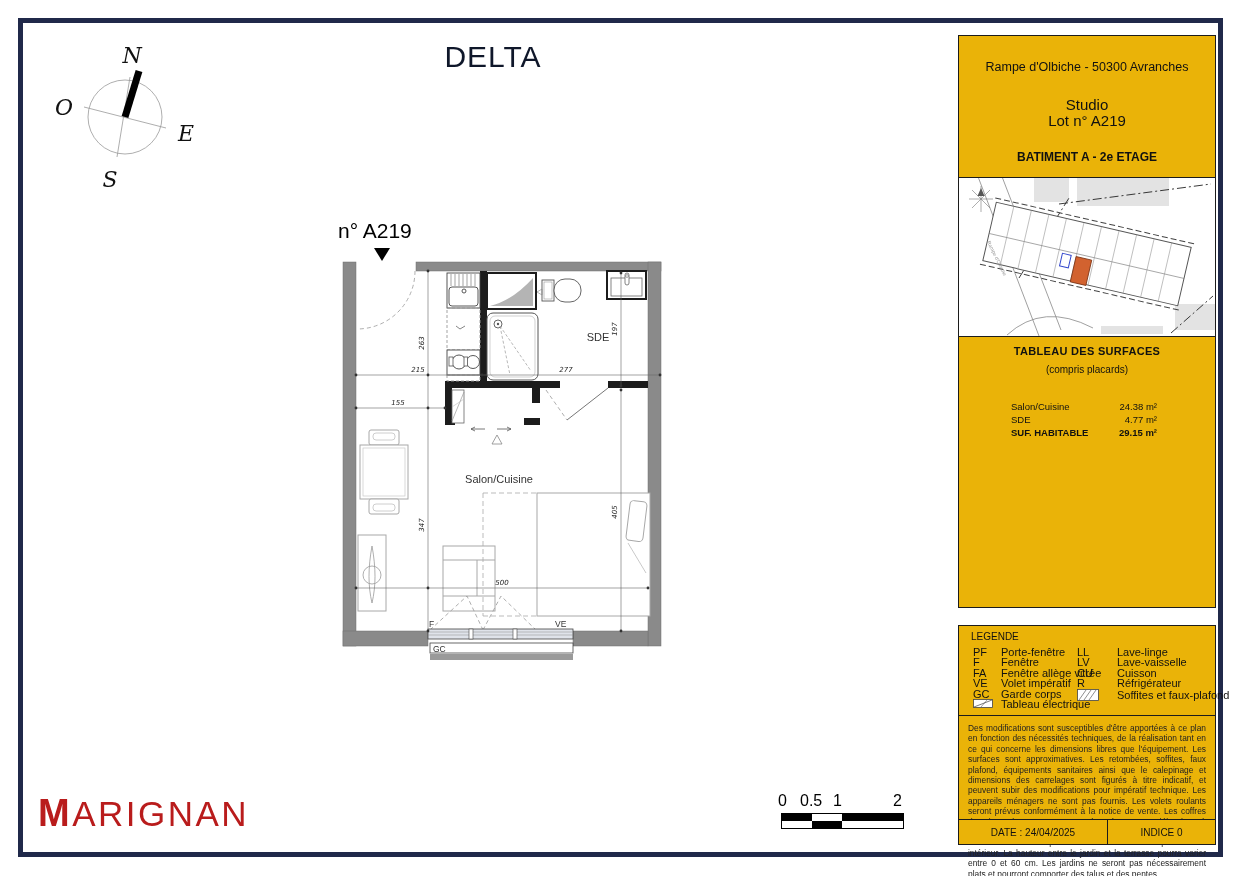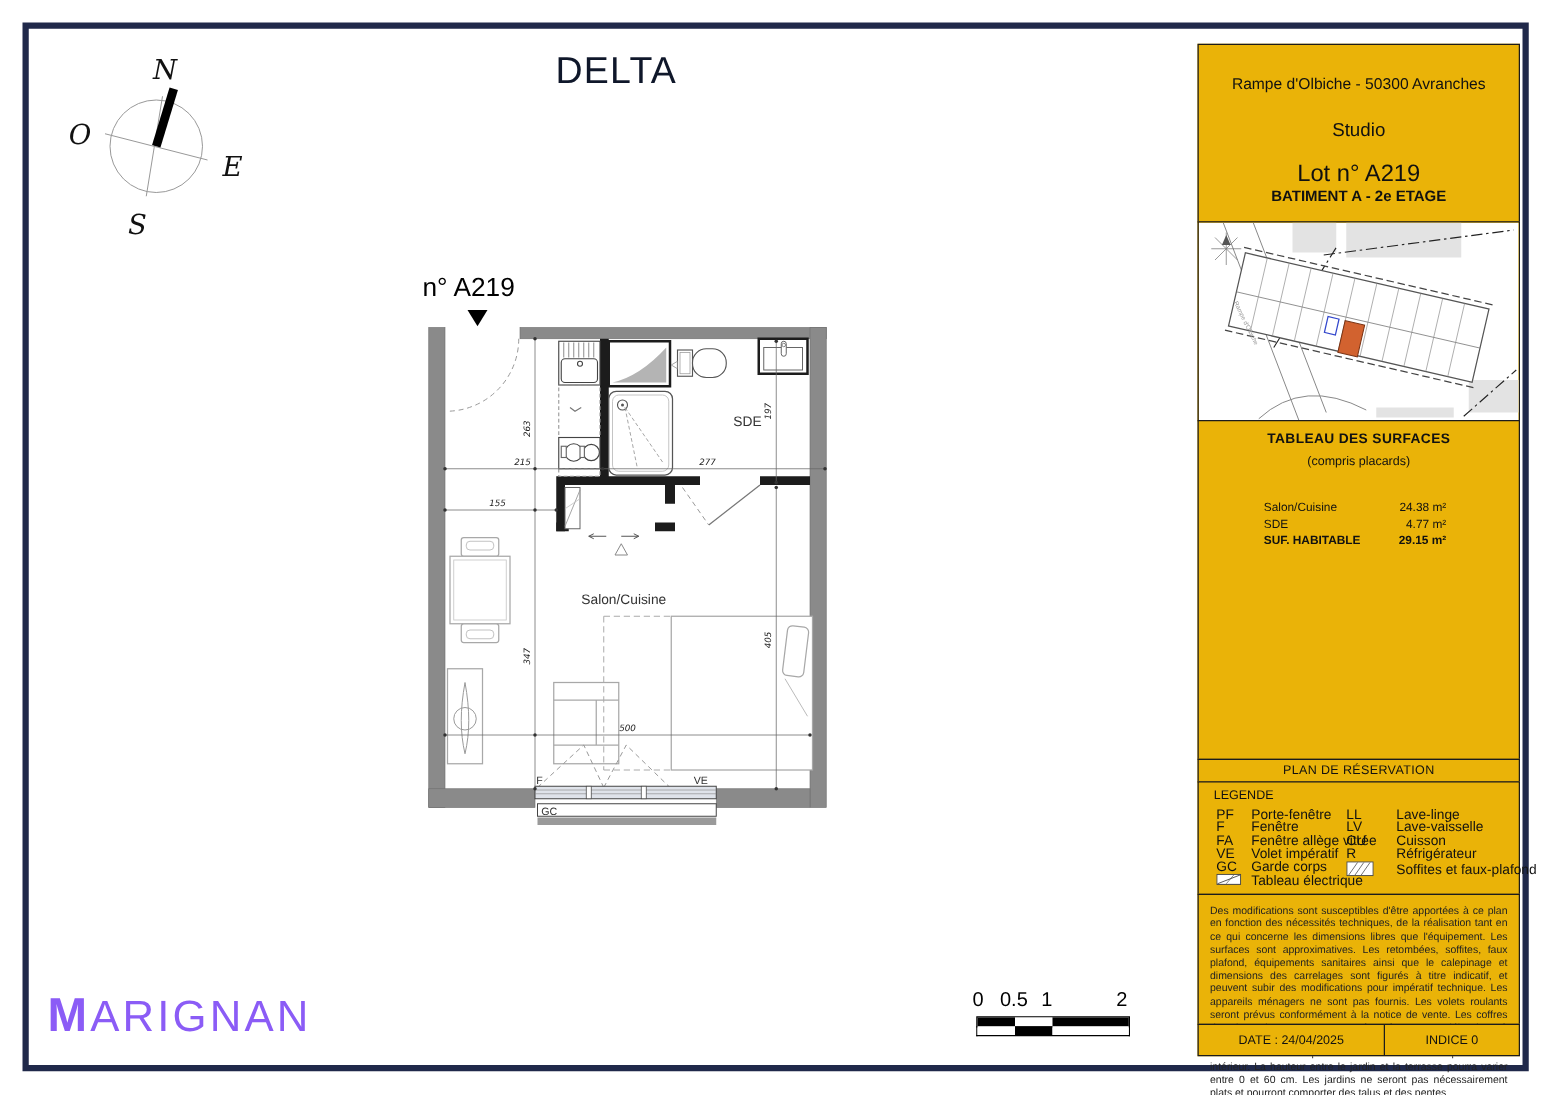--- a/index.html
+++ b/index.html
@@ -15,39 +15,39 @@
   .compass{position:absolute;left:40px;top:35px;}
   .compass text{font-family:"DejaVu Serif",serif;font-style:italic;font-size:22px;fill:#111;}
 
   
   .floorplan{position:absolute;left:340px;top:253px;}
   .floorplan .dim{font-family:"DejaVu Sans",sans-serif;font-style:italic;font-size:7px;fill:#222;text-anchor:middle;}
   .floorplan .room{font-size:11px;fill:#333;text-anchor:middle;font-family:"Liberation Sans",sans-serif;}
   .floorplan .mark{font-size:8.5px;fill:#333;font-family:"Liberation Sans",sans-serif;}
 
   
-  .logo{position:absolute;left:38px;top:792px;font-size:35px;font-weight:500;letter-spacing:2.5px;color:#8b5cf6;}
+  .logo{position:absolute;left:38px;top:792px;font-size:35px;font-weight:500;letter-spacing:2.5px;color:#b91c1c;}
   .logo::first-letter{font-weight:800;font-size:38px;}
 
   
   .scalebar{position:absolute;left:781px;top:792px;width:130px;height:40px;}
   .scalebar .sl{position:absolute;top:0;font-size:16px;color:#000;}
   .sl0{left:-3px}.sl05{left:19px}.sl1{left:52px}.sl2{left:112px}
   .srow{position:absolute;left:0;width:121px;height:7px;border:1px solid #000;display:flex;box-sizing:content-box;}
   .r1{top:21px}.r2{top:29px;border-top:none;}
   .seg{height:100%}.seg.k{background:#000}.seg.w{background:#fff}
 
   
   .sidebar{position:absolute;left:958px;top:35px;width:260px;height:810px;}
   .sb-box{position:absolute;left:0;width:258px;border:1px solid #1c1c1c;background:#eab308;box-sizing:border-box;}
   #sb-info{top:0;height:143px;}
   #sb-info span{position:absolute;left:0;width:256px;text-align:center;}
   .addr{top:24px;font-size:12.5px;}
   .studio{top:60px;font-size:15px;}
-  .lot{top:93px;font-size:19px;}
+  .lot{top:76px;font-size:15px;}
   .bat{top:114px;font-size:12px;font-weight:bold;}
   #sb-map{top:142px;height:160px;overflow:hidden;}
   #sb-map text{font-size:5px;fill:#999;}
   #sb-surf{top:301px;height:272px;}
   .surf-title{position:absolute;top:8px;left:0;width:256px;text-align:center;font-size:11px;font-weight:bold;letter-spacing:.3px;}
   .surf-sub{position:absolute;top:27px;left:0;width:256px;text-align:center;font-size:10px;}
   .surf-rows{position:absolute;top:63px;left:52px;right:58px;}
   .surf-row{display:flex;justify-content:space-between;font-size:9.5px;line-height:13px;}
   .surf-row.bold{font-weight:bold;}
   #sb-resa{top:572px;height:19px;display:flex;align-items:center;justify-content:center;font-size:10px;letter-spacing:.3px;}
@@ -344,23 +344,20 @@
           <span>SDE</span>
           <span>4.77 m²</span>
         </div>
         <div class="surf-row bold">
           <span>SUF. HABITABLE</span>
           <span>29.15 m²</span>
         </div>
       </div>
     </div>
 
-    <div class="sb-box" id="sb-resa">
-      <span>PLAN DE RÉSERVATION</span>
-    </div>
 
     <div class="sb-box" id="sb-leg">
       <div class="leg-title">LEGENDE</div>
       <div class="leg-col colL">
         <div class="leg-row">
             <span class="leg-abbr">PF</span>
             <span>Porte-fenêtre</span>
           </div>
         <div class="leg-row">
             <span class="leg-abbr">F</span>

